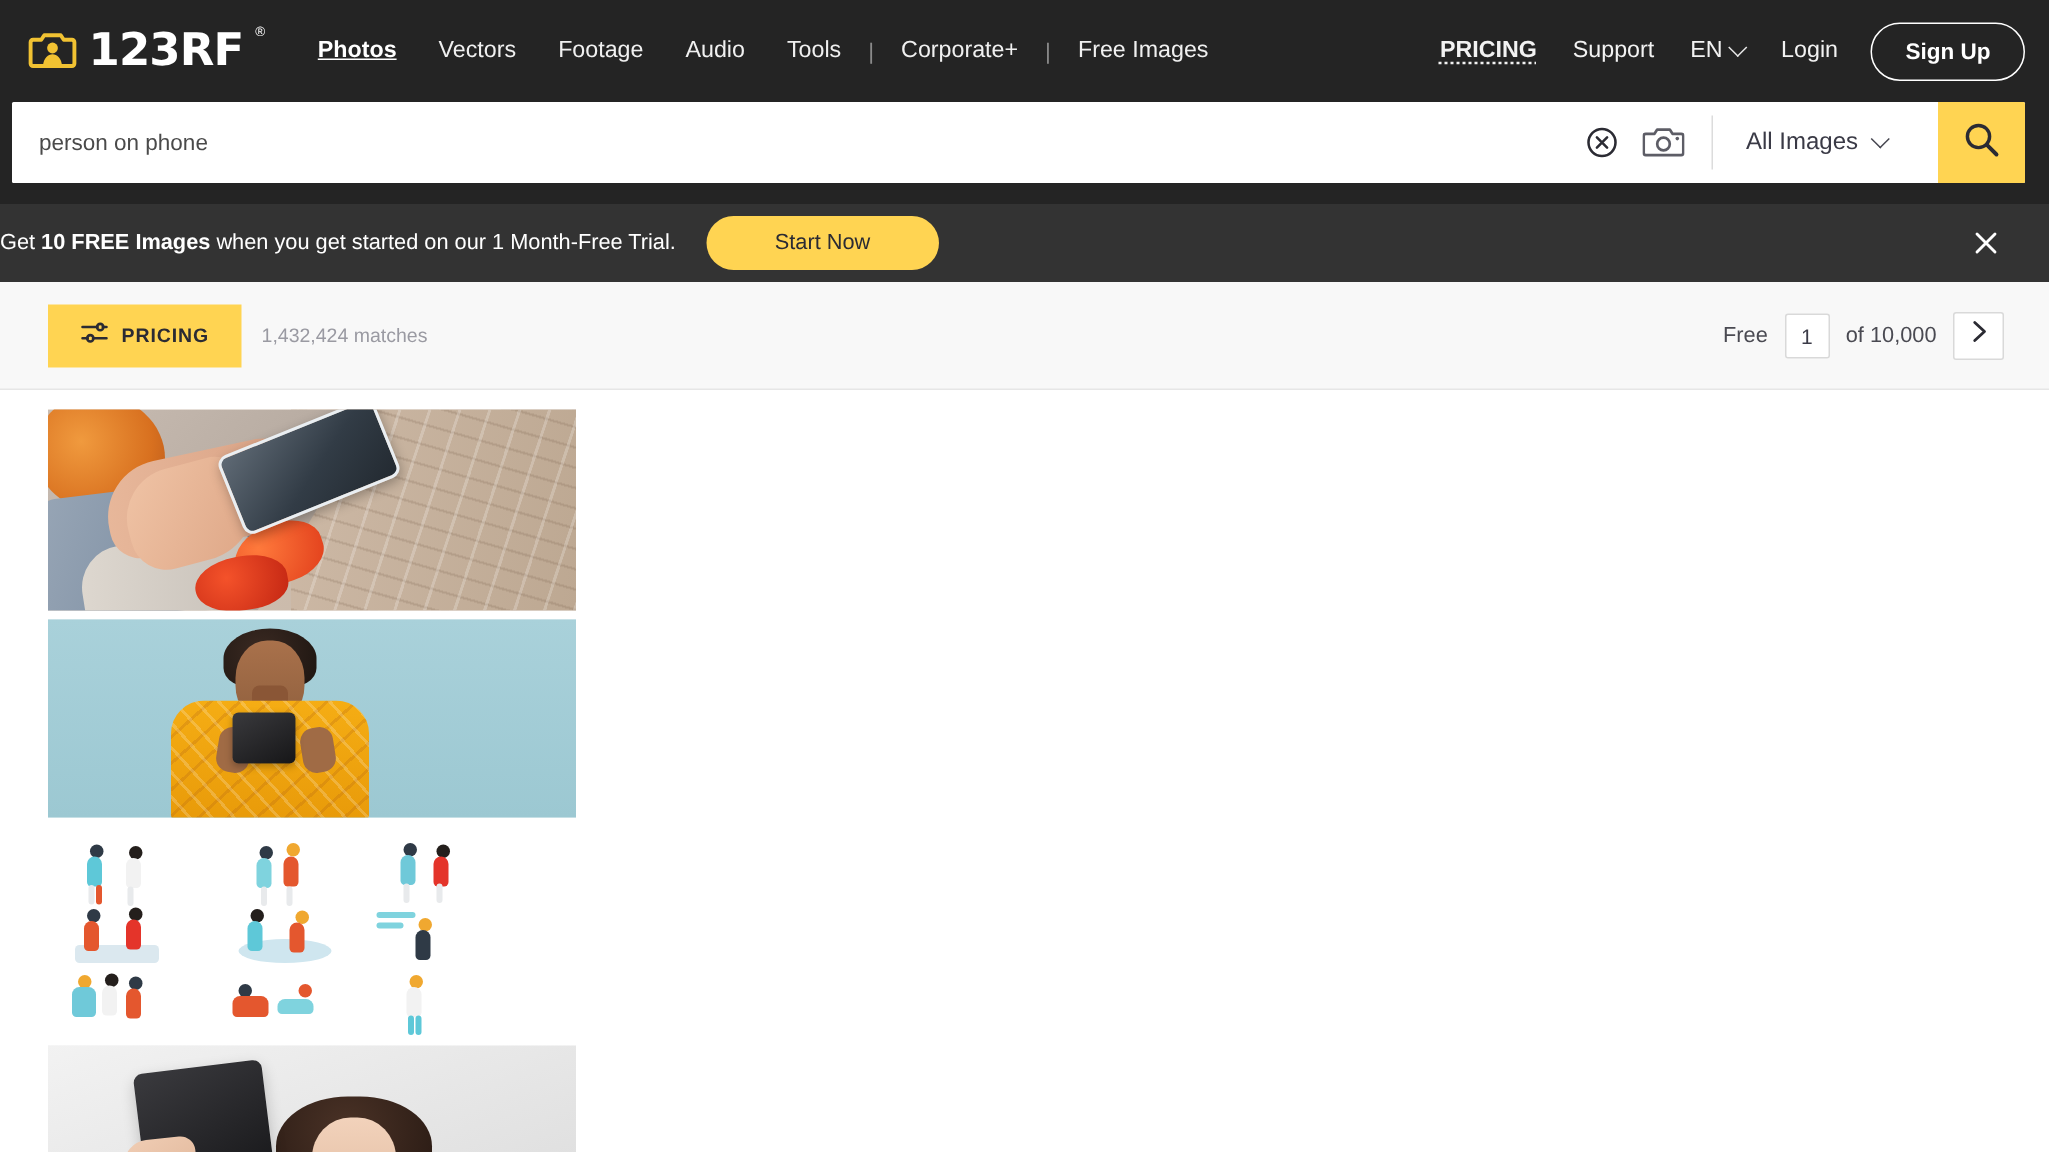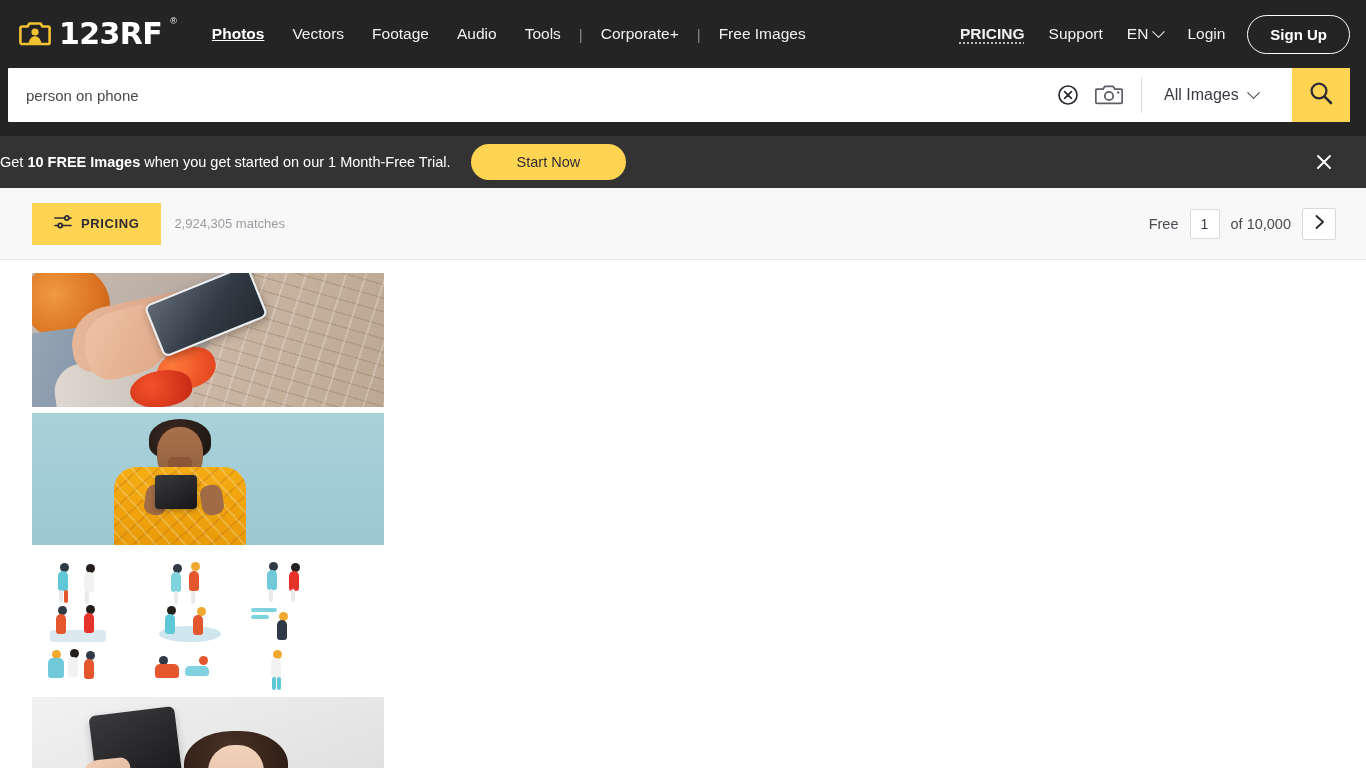--- a/index.html
+++ b/index.html
@@ -355,21 +355,21 @@
     <span>
       <svg width="18" height="16" viewBox="0 0 18 16" aria-hidden="true">
         <path d="M1 4 H11 M14.5 4 H17 M1 11.5 H4.5 M8 11.5 H17" stroke="#2b2b33" stroke-width="1.7" stroke-linecap="round"></path>
         <circle cx="12.8" cy="4" r="2.1" fill="none" stroke="#2b2b33" stroke-width="1.7"></circle>
         <circle cx="6.2" cy="11.5" r="2.1" fill="none" stroke="#2b2b33" stroke-width="1.7"></circle>
       </svg>
     </span>
     <span>PRICING</span>
   </button>
 
-  <span class="matches">2,924,305 matches</span>
+  <span class="matches">1,432,424 matches</span>
 
   <div class="pager">
     <span class="pager-label">Free</span>
     <input class="pager-input" type="text" value="1" style="">
     <span class="pager-of">of 10,000</span>
     <div class="pager-next">
       <span>
         <svg width="13" height="16" viewBox="0 0 13 16" aria-hidden="true">
           <path d="M3.5 2 L10 8 L3.5 14" fill="none" stroke="#2b2b33" stroke-width="1.9" stroke-linecap="round" stroke-linejoin="round"></path>
         </svg>

